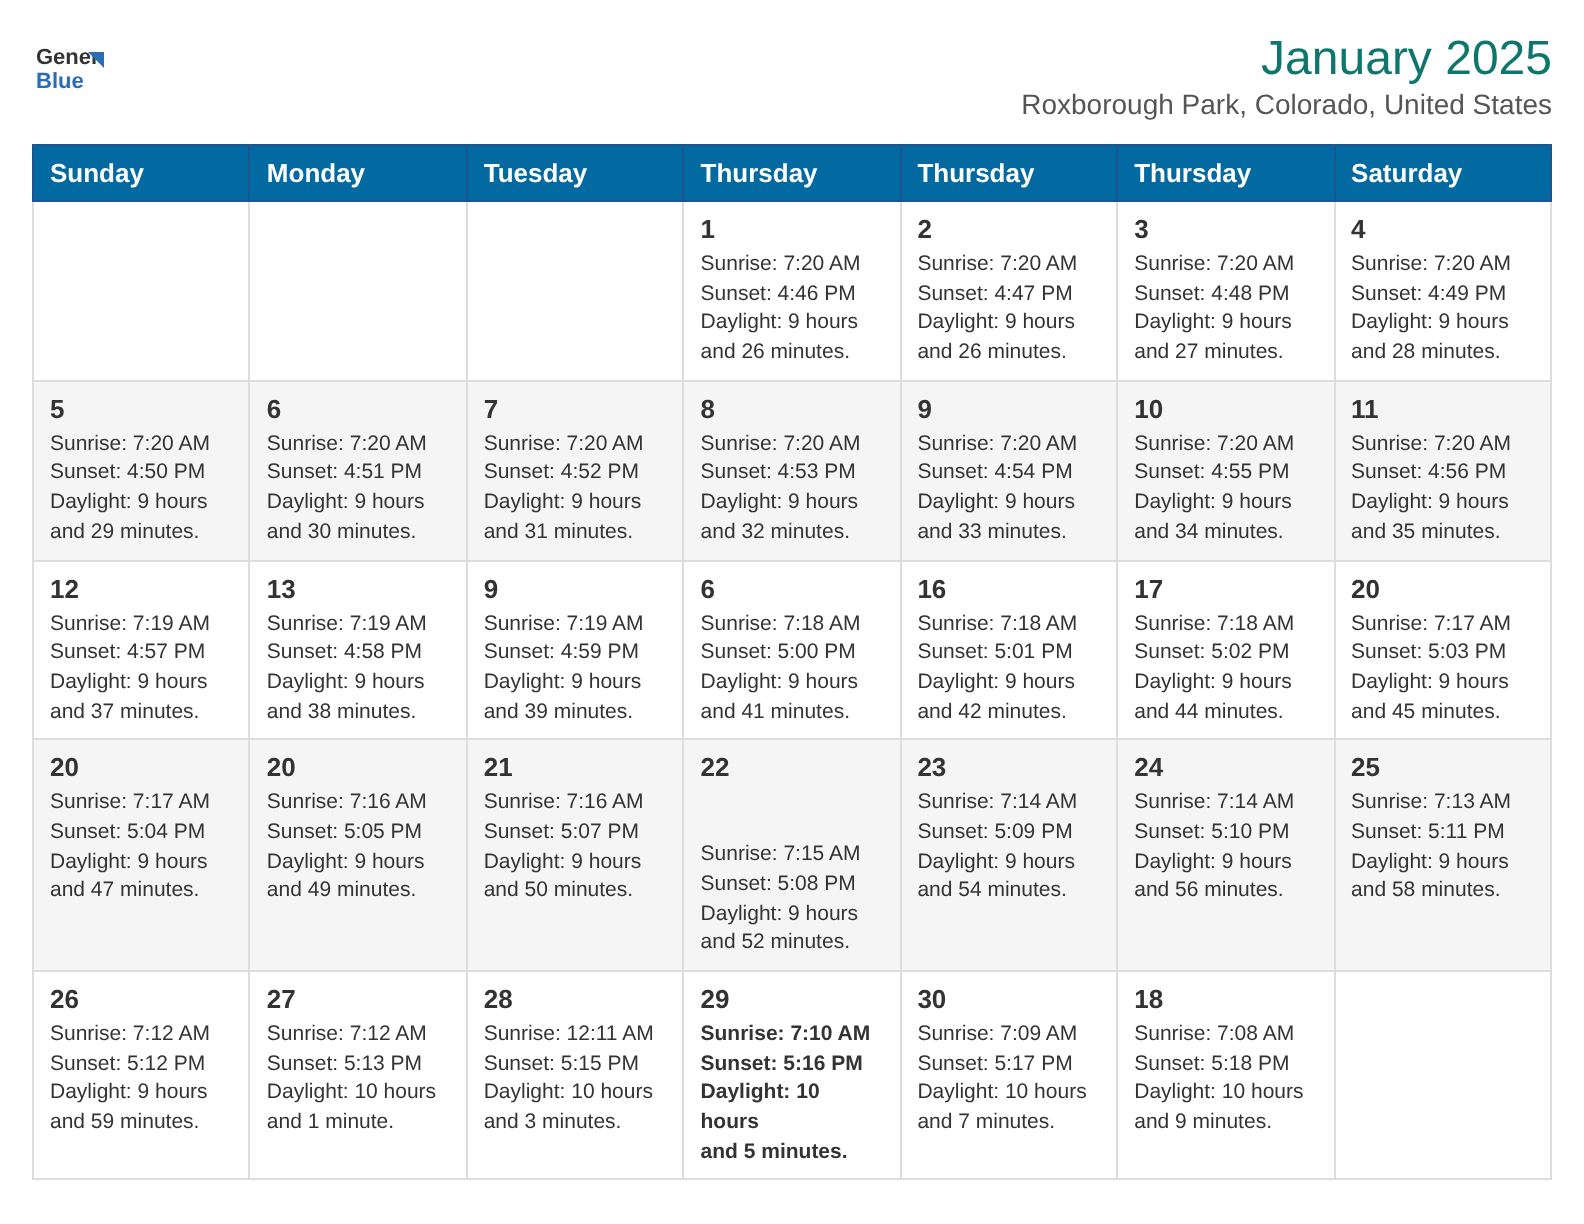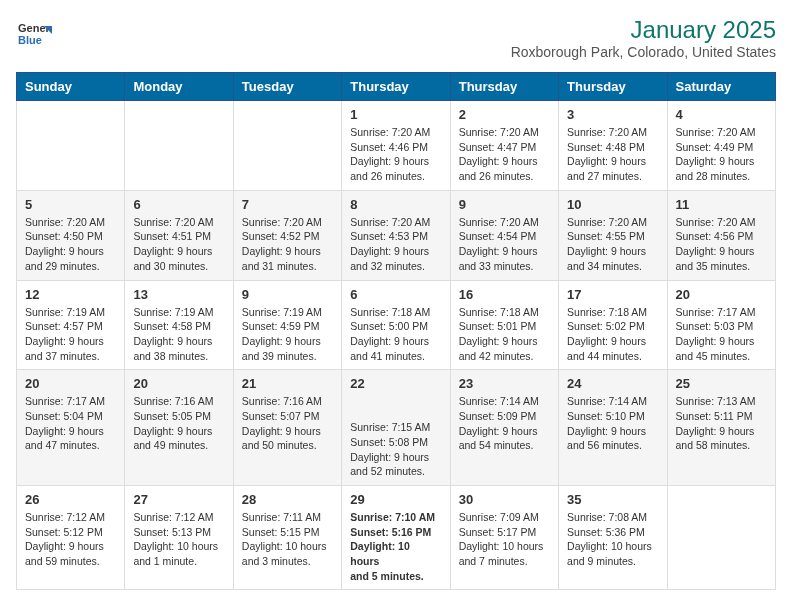--- a/index.html
+++ b/index.html
@@ -304,42 +304,42 @@
         </td>
         <td>
           <div class="day-number">27</div>
           <div class="day-info" style="white-space: pre-line;">Sunrise: 7:12 AM
 Sunset: 5:13 PM
 Daylight: 10 hours
 and 1 minute.</div>
         </td>
         <td>
           <div class="day-number">28</div>
-          <div class="day-info" style="white-space: pre-line;">Sunrise: 7:11 AM
+          <div class="day-info" style="white-space: pre-line;">Sunrise: 12:11 AM
 Sunset: 5:15 PM
 Daylight: 10 hours
 and 3 minutes.</div>
         </td>
         <td>
           <div class="day-number">29</div>
           <div class="day-info" style="white-space: pre-line; font-weight: bold;">Sunrise: 7:10 AM
 Sunset: 5:16 PM
 Daylight: 10 hours
 and 5 minutes.</div>
         </td>
         <td>
           <div class="day-number">30</div>
           <div class="day-info" style="white-space: pre-line;">Sunrise: 7:09 AM
 Sunset: 5:17 PM
 Daylight: 10 hours
 and 7 minutes.</div>
         </td>
         <td>
-          <div class="day-number">35</div>
+          <div class="day-number">18</div>
           <div class="day-info" style="white-space: pre-line;">Sunrise: 7:08 AM
-Sunset: 5:36 PM
+Sunset: 5:18 PM
 Daylight: 10 hours
 and 9 minutes.</div>
         </td>
         <td class="empty-cell"></td>
       </tr>
     </tbody>
 </table>
 
 </body></html>

